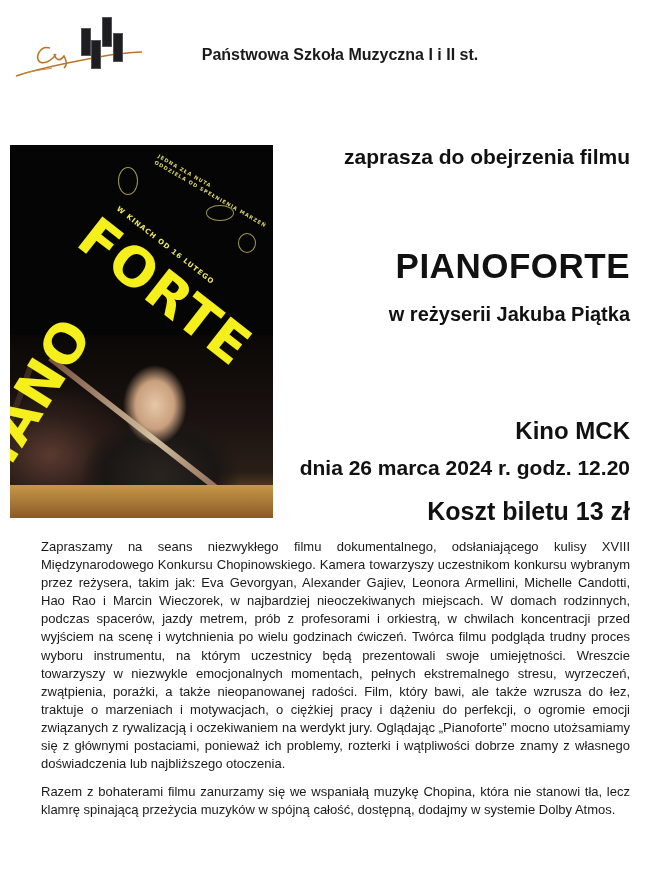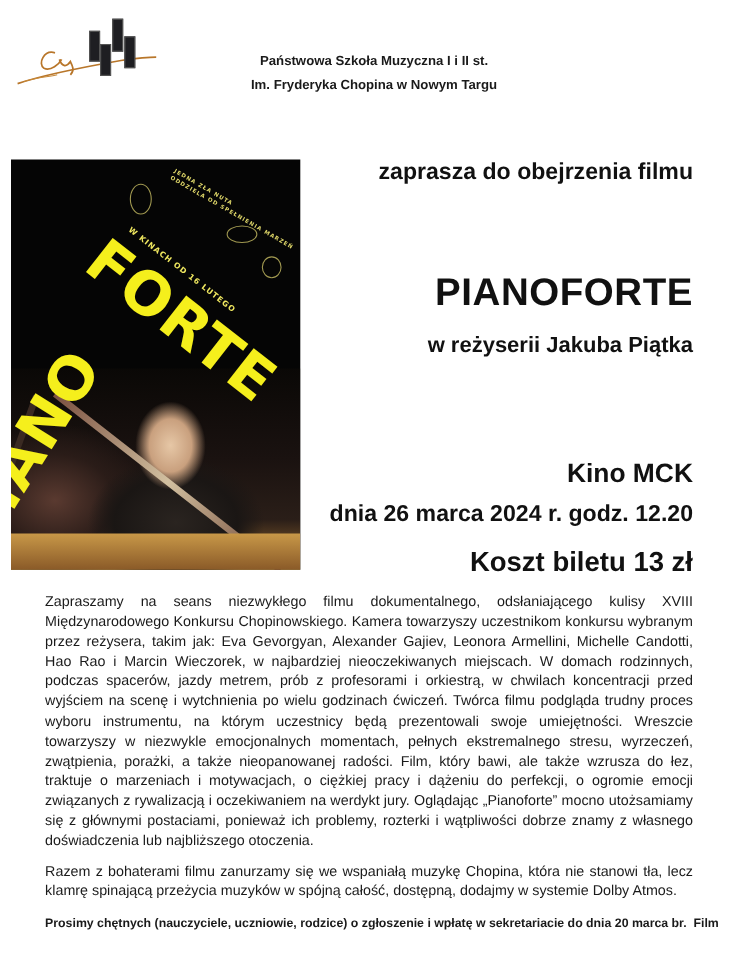--- a/index.html
+++ b/index.html
@@ -7,21 +7,21 @@
          font-family: "Liberation Sans", "DejaVu Sans", sans-serif; color: #111; }
   .abs { position: absolute; }
 
   
   .logo { left: 10px; top: 10px; width: 140px; height: 80px; }
   .logo .bar { position: absolute; background: #1e1e22; border: 1px solid #555; }
   .logo svg { position: absolute; left: 0; top: 0; }
 
   
   .header { left: 120px; top: 44px; width: 440px; text-align: center;
-            font-weight: bold; font-size: 12px; line-height: 22px; color: #1a1a1a; }
+            font-weight: bold; font-size: 16px; line-height: 22px; color: #1a1a1a; }
 
   
   .poster { left: 10px; top: 145px; width: 263px; height: 373px; background: #050505;
             overflow: hidden; }
   .poster .photo { position: absolute; left: 0; top: 190px; width: 263px; height: 183px;
     background:
       radial-gradient(ellipse 32px 40px at 145px 70px, #e6c7a6 0%, #c9a07e 60%, transparent 100%),
       radial-gradient(ellipse 80px 60px at 150px 140px, #2a2420 0%, #1a1614 70%, transparent 100%),
       radial-gradient(ellipse 90px 70px at 40px 120px, #5a3a30 0%, #2a1c18 60%, transparent 100%),
       linear-gradient(180deg, #0a0806 0%, #1a1210 45%, #2a1e18 75%, #6a4a26 88%, #c9a04a 100%); }
@@ -70,21 +70,20 @@
     <path d="M12 64 C 24 60, 34 60, 42 58" stroke="#c88a3a" stroke-width="1" fill="none"></path>
   </svg>
   <div class="bar" style="left:71px; top:18px; width:8px; height:26px;"></div>
   <div class="bar" style="left:81px; top:30px; width:8px; height:27px;"></div>
   <div class="bar" style="left:92px; top:7px; width:8px; height:28px;"></div>
   <div class="bar" style="left:103px; top:23px; width:8px; height:27px;"></div>
 </div>
 
 <div class="abs header">
   <div>Państwowa Szkoła Muzyczna I i II st.</div>
-  <div>Im. Fryderyka Chopina w Nowym Targu</div>
 </div>
 
 <div class="abs poster">
   <div class="photo"></div>
   <div class="piano-lid"></div>
   <div class="piano-lid2"></div>
   <div class="keys"></div>
   <div class="laurel" style="left:108px; top:22px; width:18px; height:26px;"></div>
   <div class="laurel" style="left:196px; top:60px; width:26px; height:14px;"></div>
   <div class="laurel" style="left:228px; top:88px; width:16px; height:18px;"></div>
@@ -103,14 +102,13 @@
 <div class="abs right venue">Kino MCK</div>
 <div class="abs right date">dnia 26 marca 2024 r. godz. 12.20</div>
 <div class="abs right price">Koszt biletu 13 zł</div>
 
 <div class="abs body">
   <p>Zapraszamy na seans niezwykłego filmu dokumentalnego, odsłaniającego kulisy XVIII Międzynarodowego Konkursu Chopinowskiego. Kamera towarzyszy uczestnikom konkursu wybranym przez reżysera, takim jak: Eva Gevorgyan, Alexander Gajiev, Leonora Armellini, Michelle Candotti, Hao Rao i Marcin Wieczorek, w najbardziej nieoczekiwanych miejscach. W domach rodzinnych, podczas spacerów, jazdy metrem, prób z profesorami i orkiestrą, w chwilach koncentracji przed wyjściem na scenę i wytchnienia po wielu godzinach ćwiczeń. Twórca filmu podgląda trudny proces wyboru instrumentu, na którym uczestnicy będą prezentowali swoje umiejętności. Wreszcie towarzyszy w niezwykle emocjonalnych momentach, pełnych ekstremalnego stresu, wyrzeczeń, zwątpienia, porażki, a także nieopanowanej radości. Film, który bawi, ale także wzrusza do łez, traktuje o marzeniach i motywacjach, o ciężkiej pracy i dążeniu do perfekcji, o ogromie emocji związanych z rywalizacją i oczekiwaniem na werdykt jury. Oglądając „Pianoforte” mocno utożsamiamy się z głównymi postaciami, ponieważ ich problemy, rozterki i wątpliwości dobrze znamy z własnego doświadczenia lub najbliższego otoczenia.</p>
   <p>Razem z bohaterami filmu zanurzamy się we wspaniałą muzykę Chopina, która nie stanowi tła, lecz klamrę spinającą przeżycia muzyków w spójną całość, dostępną, dodajmy w systemie Dolby Atmos.</p>
 </div>
 
 <div class="abs footer">
-  <div style="white-space:pre;">Prosimy chętnych (nauczyciele, uczniowie, rodzice) o zgłoszenie i wpłatę w sekretariacie do dnia 20 marca br.  Film</div>
 </div>
 
 </body></html>

